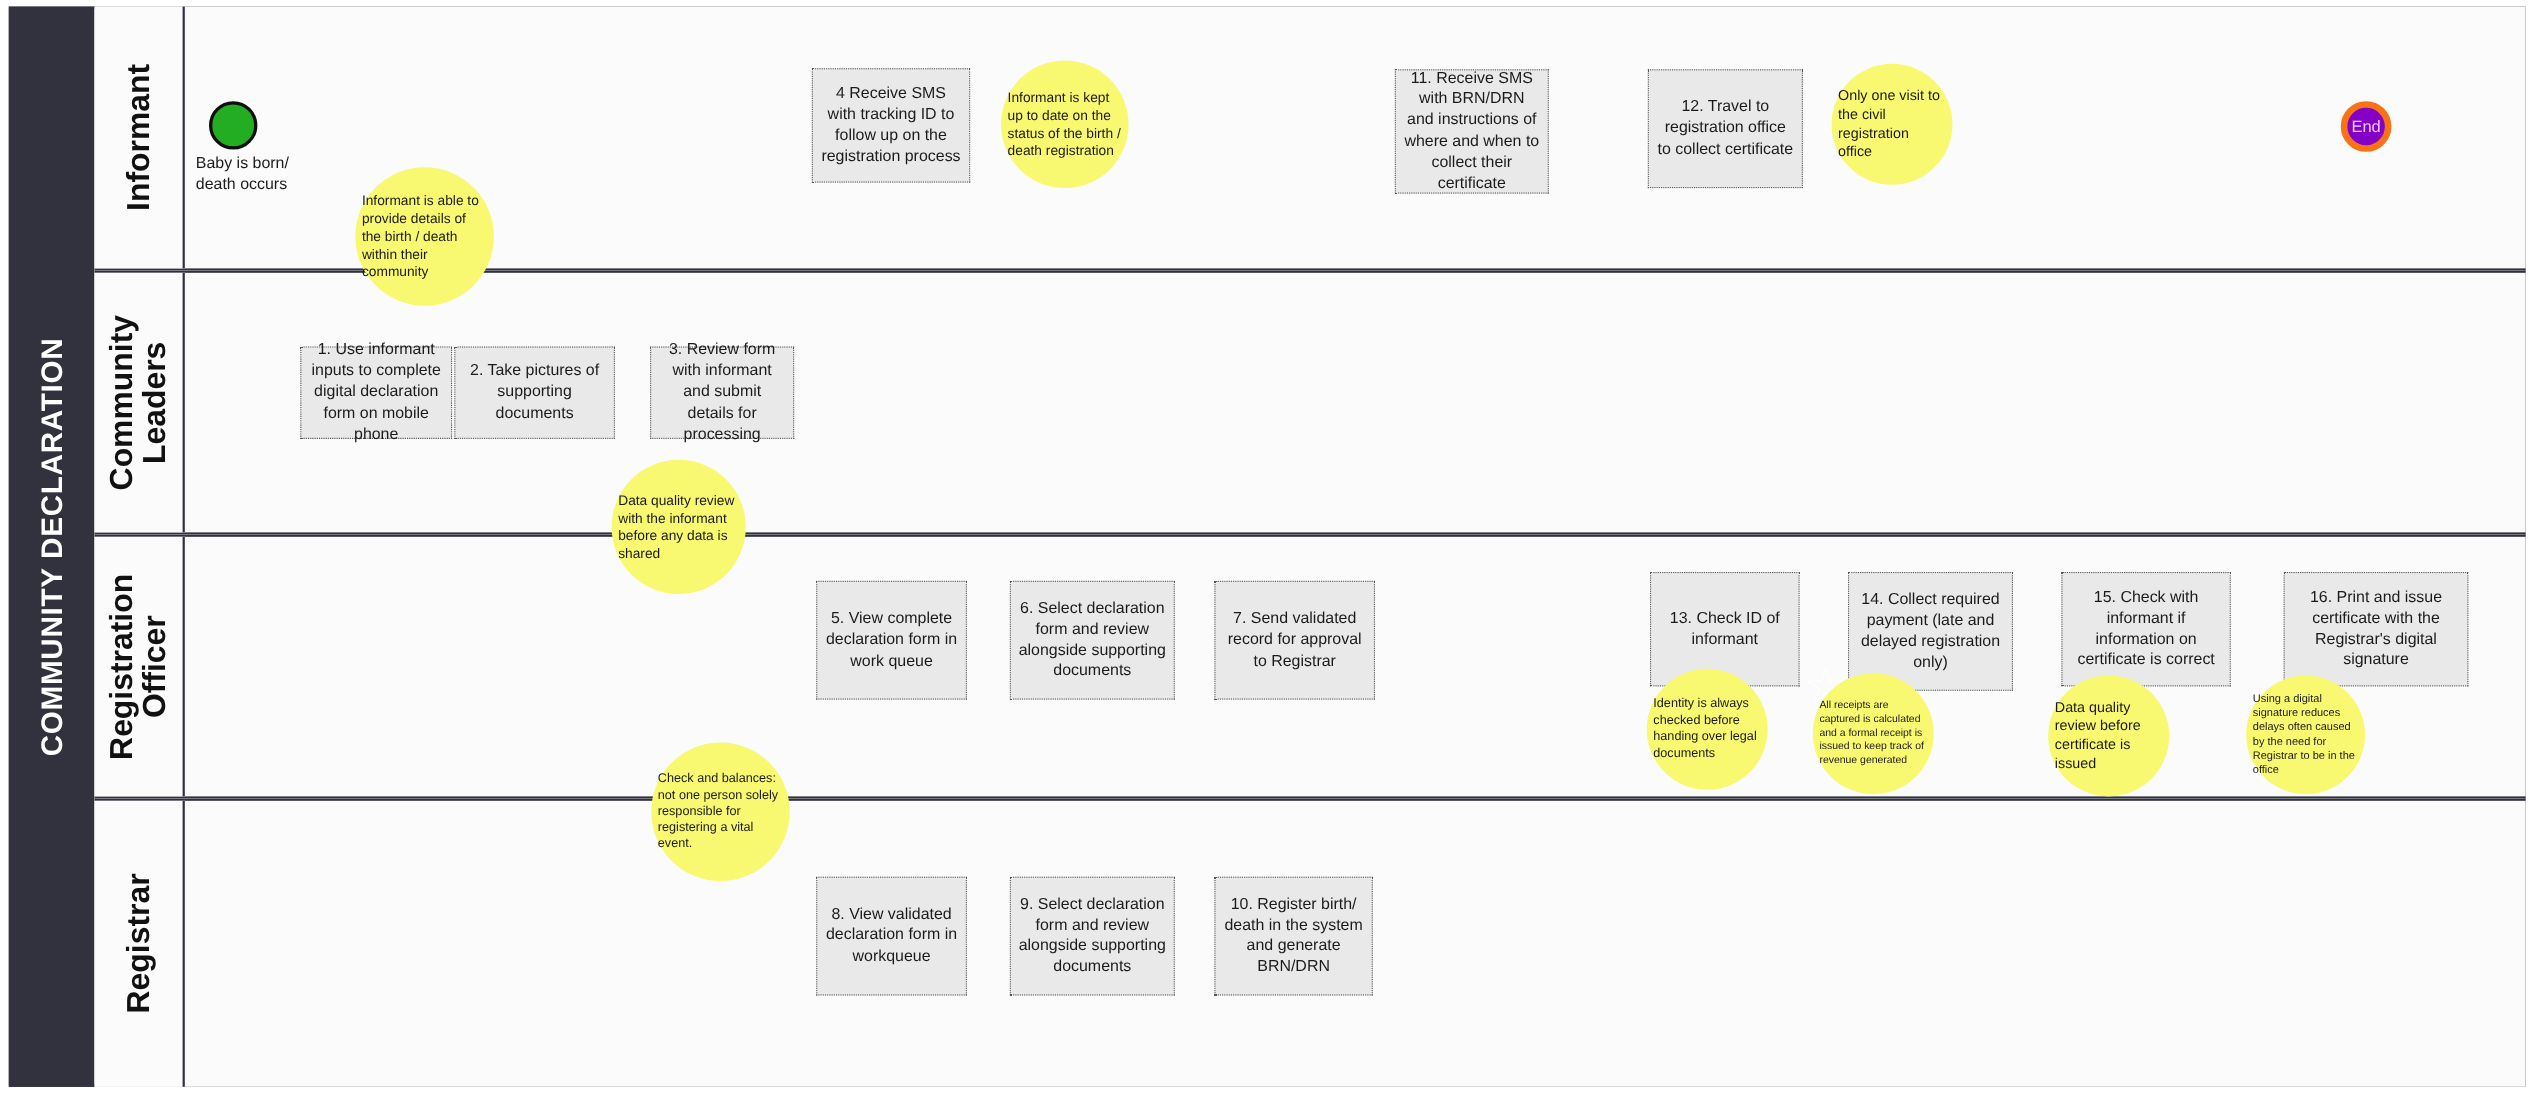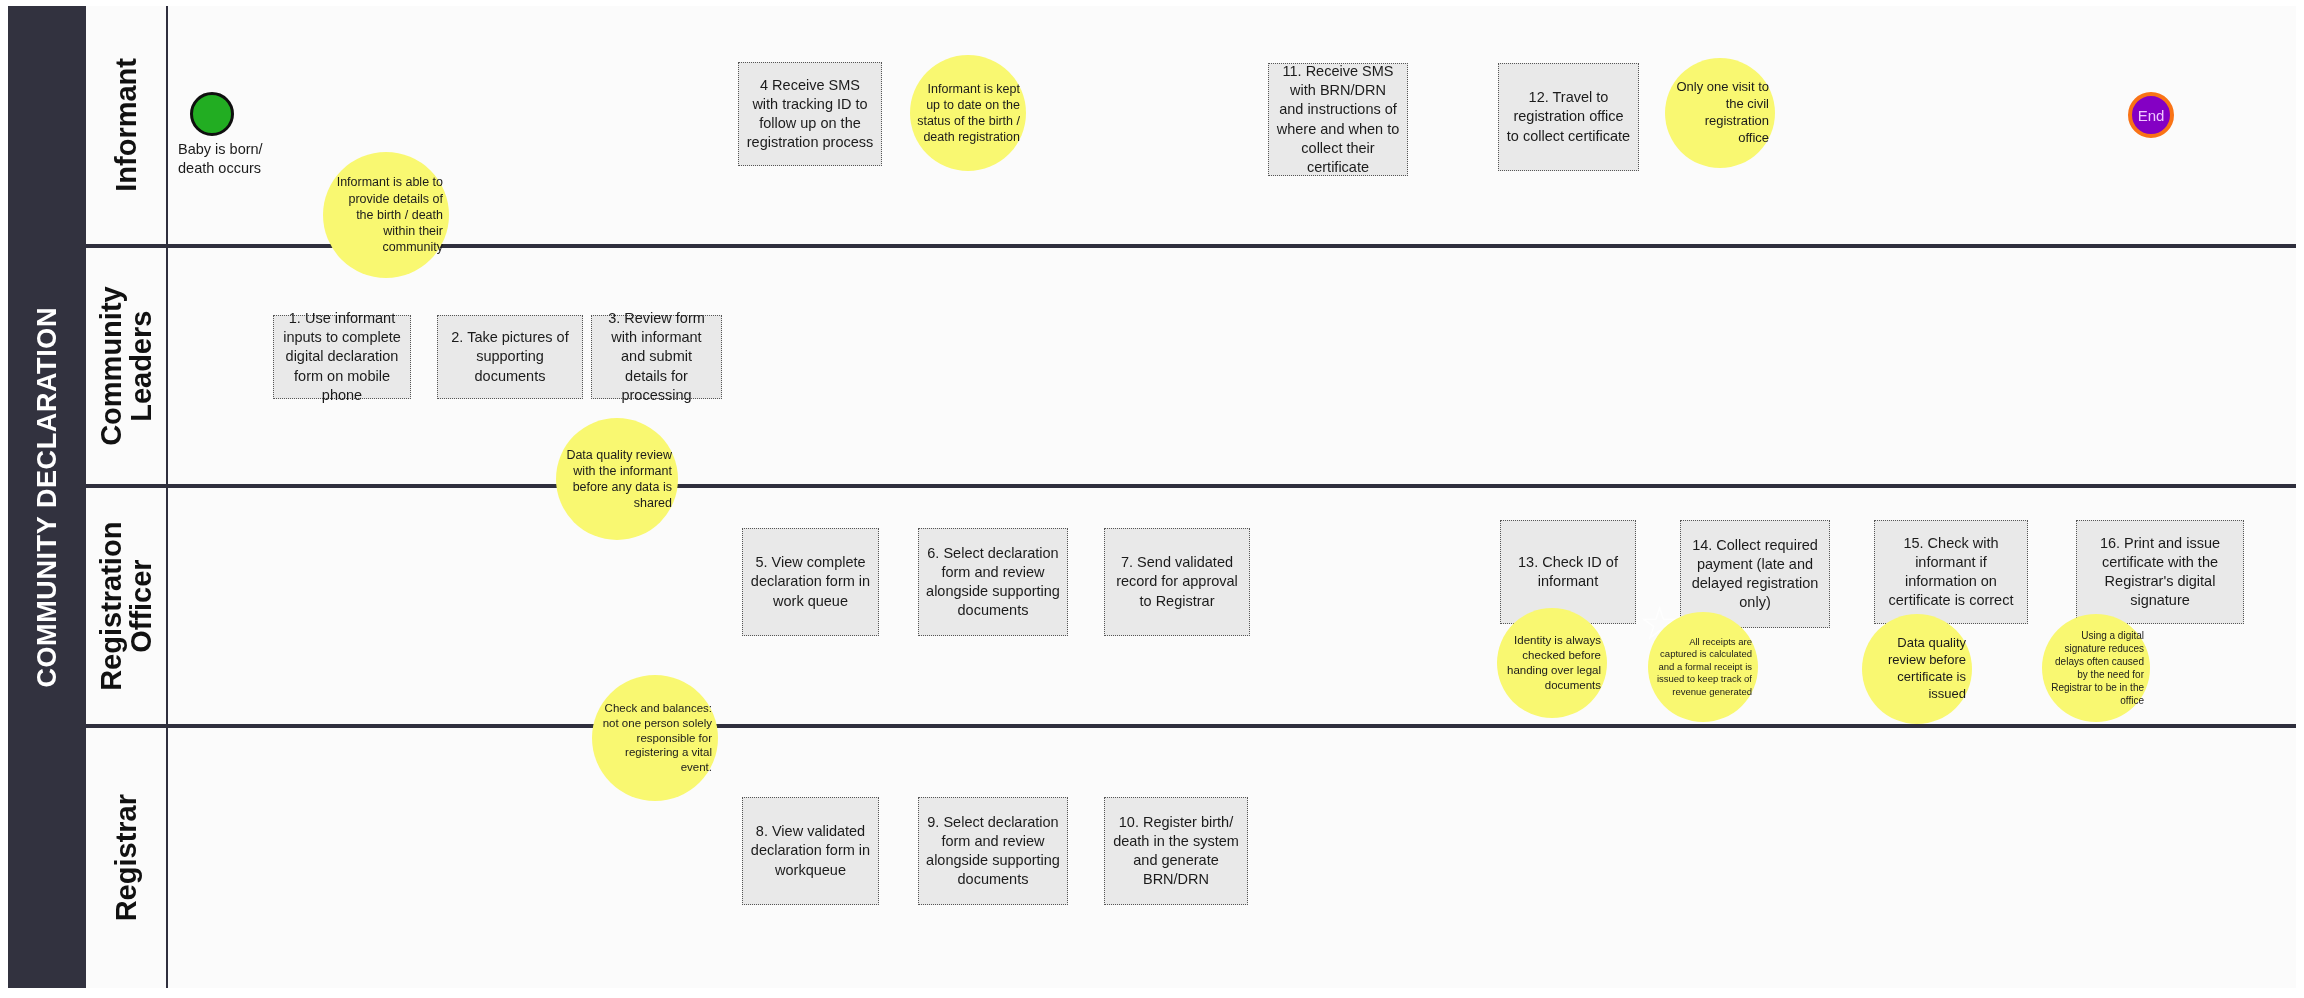--- a/index.html
+++ b/index.html
@@ -47,29 +47,29 @@
     padding:4px 7px;box-shadow:0 0 0 0 rgba(0,0,0,0);
   }
   .task span{display:block;}
 
   
   .event{
     position:absolute;border-radius:50%;box-sizing:border-box;
     display:flex;align-items:center;justify-content:center;
   }
   .event.start{background:#22ad22;border:3px solid #0f0f0f;}
-  .event.end{background:#8400c4;border:4px solid #f97316;color:#f0c7ff;font-size:15px;}
+  .event.end{background:#8400c4;border:6px solid #f97316;color:#f0c7ff;font-size:15px;}
   .event-label{
     position:absolute;font-size:14.5px;color:#1b1b1b;line-height:1.3;text-align:left;
   }
 
   
   .note{
     position:absolute;border-radius:50%;background:#f9f871;
-    display:flex;align-items:center;justify-content:center;text-align:right;
+    display:flex;align-items:center;justify-content:center;text-align:left;
     color:#1b1b1b;line-height:1.3;padding:6px;box-sizing:border-box;
   }
 
   
   #wires{position:absolute;left:0;top:0;width:2304px;height:998px;pointer-events:none;}
   .star{position:absolute;color:#ffffff;opacity:.85;font-size:46px;line-height:1;}
 </style>
 </head>
 <body>
 
@@ -150,21 +150,21 @@
 death occurs</div>
 
   <div class="event end" style="left:2128px;top:92px;width:46px;height:46px;">
     <span>End</span>
   </div>
 
   <div class="task" style="left:238px;top:315px;width:138px;height:84px;margin-left:35px;">
     <span>1. Use informant inputs to complete digital declaration form on mobile phone</span>
     </div>
 
-  <div class="task" style="left:413px;top:315px;width:146px;height:84px;margin-left:24px;">
+  <div class="task" style="left:413px;top:315px;width:146px;height:84px;">
     <span>2. Take pictures of supporting documents</span>
     </div>
 
   <div class="task" style="left:591px;top:315px;width:131px;height:84px;">
     <span>3. Review form with informant and submit details for processing</span>
     </div>
 
   <div class="task" style="left:738px;top:62px;width:144px;height:104px;justify-content:center;">
     <span>4  Receive SMS with tracking ID to follow up on the registration process</span>
     </div>

